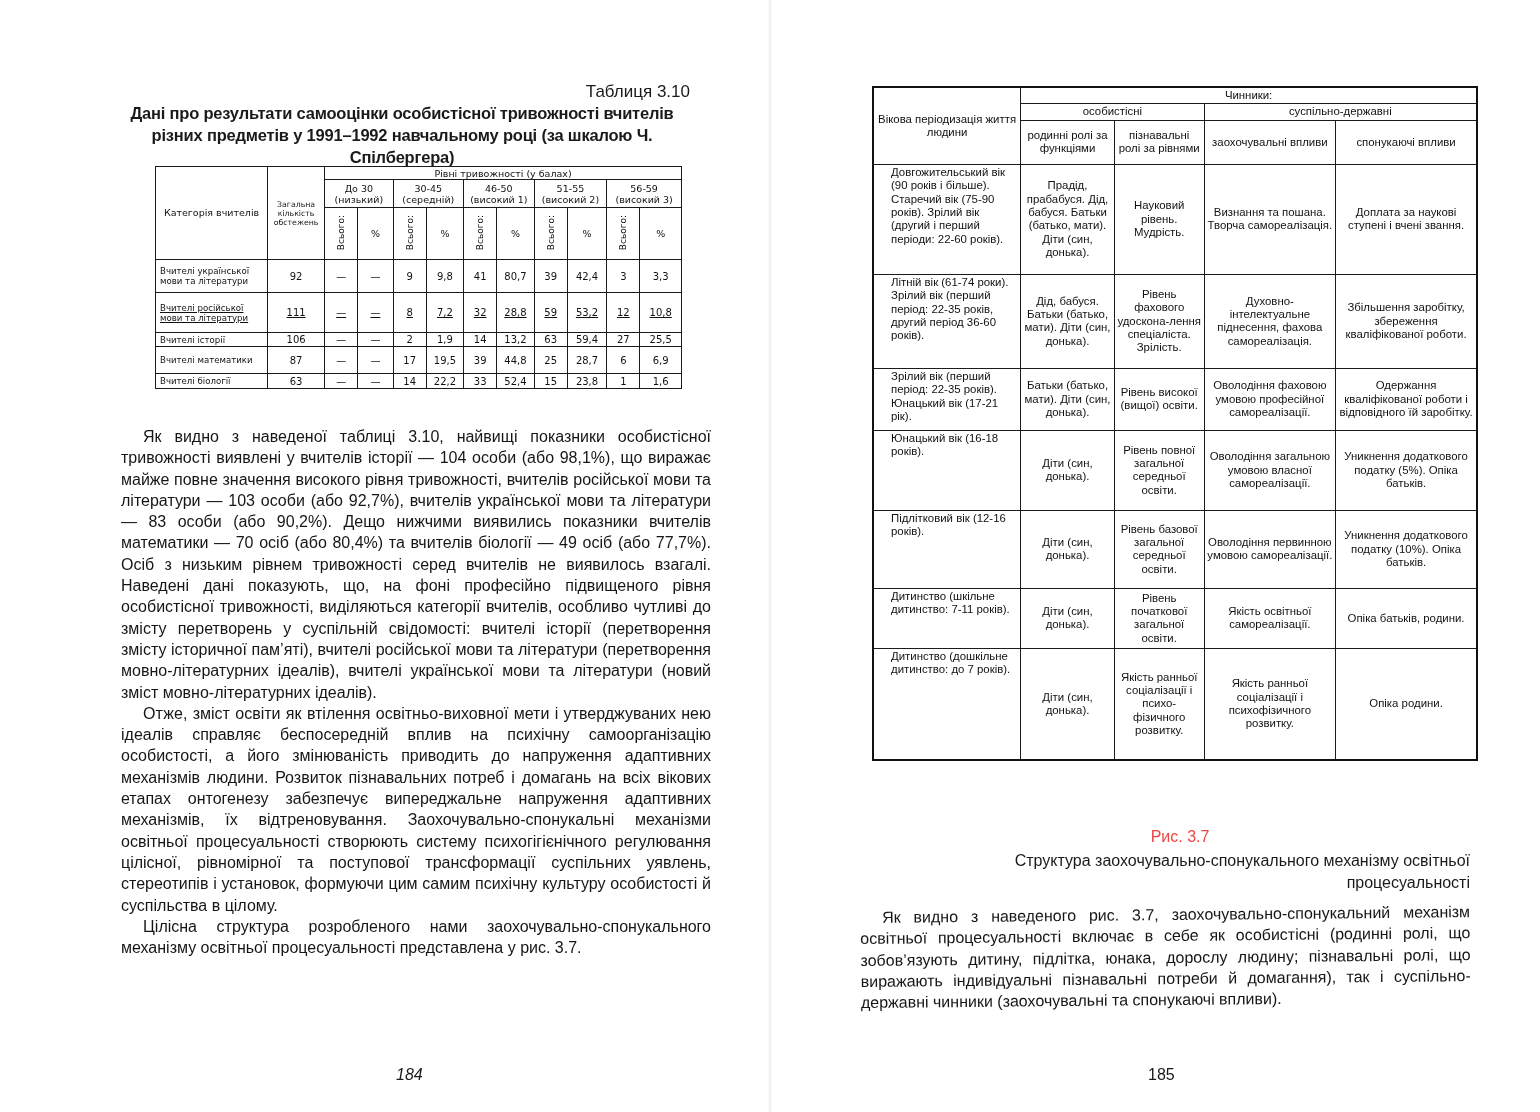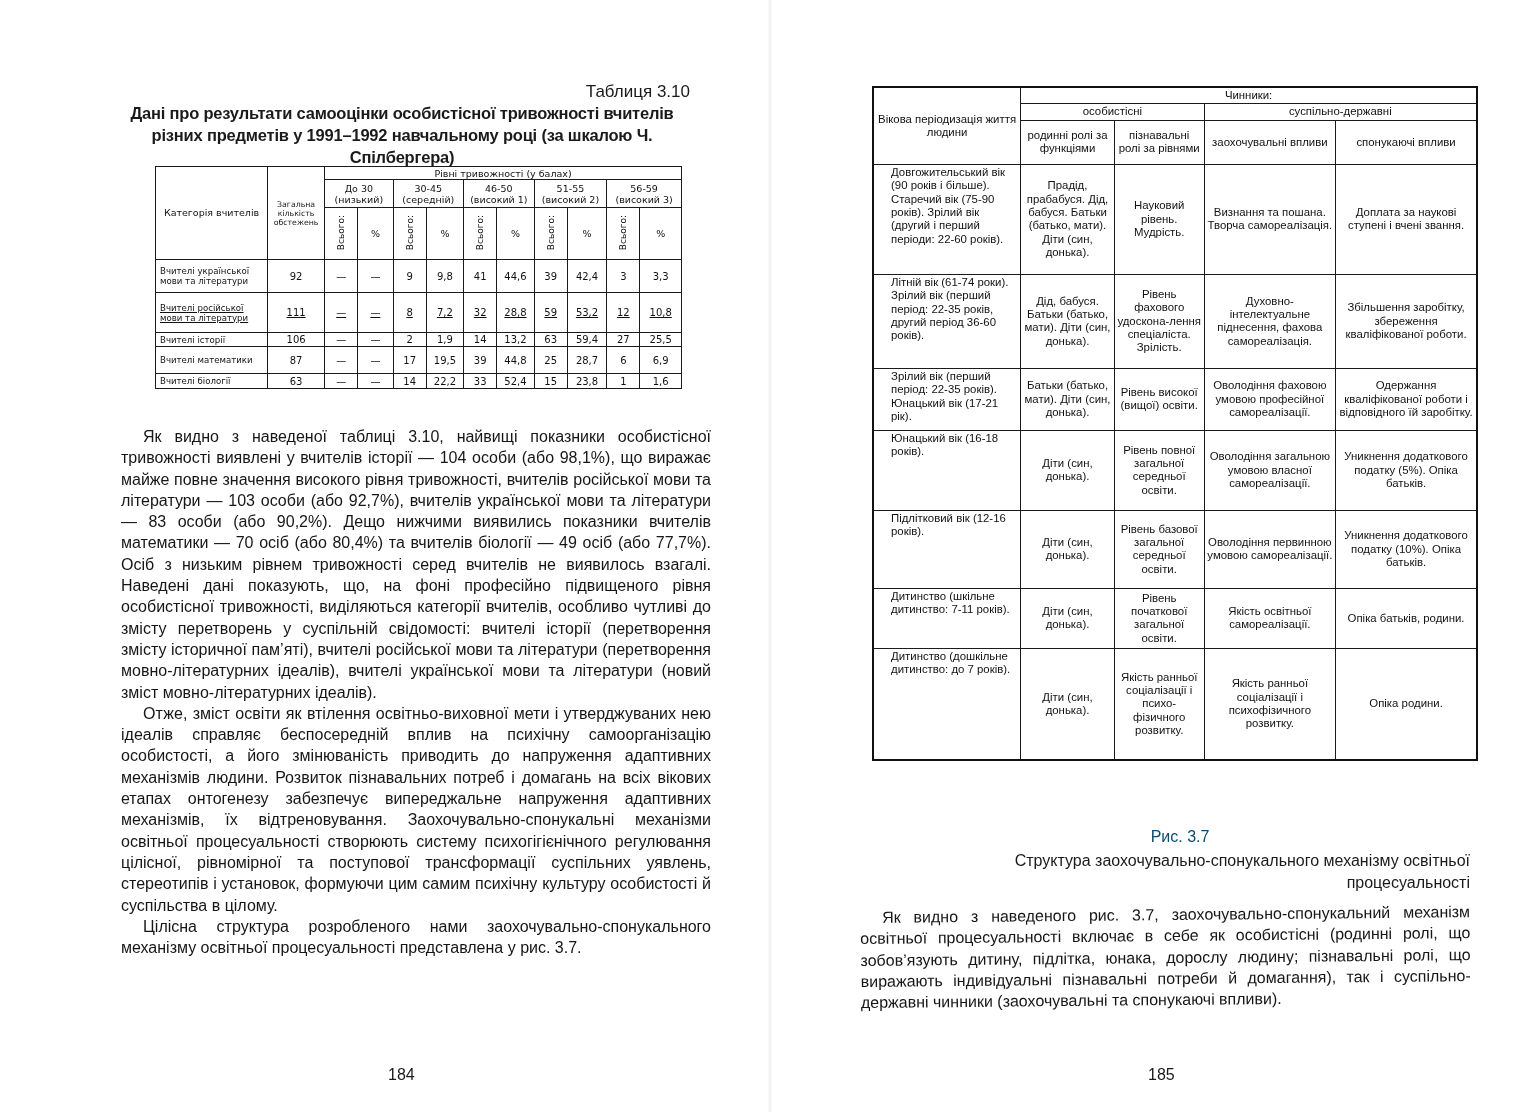--- a/index.html
+++ b/index.html
@@ -29,31 +29,31 @@
   #anxiety-table .cat { text-align: left; padding-left: 4px; font-size: 8.6px; line-height: 10px; }
   #anxiety-table .num { font-size: 10px; }
   #anxiety-table .hdr-cat { font-size: 9.5px; line-height: 12px; }
   #anxiety-table .hdr-total { font-size: 7.8px; line-height: 9px; margin-top: 20px; }
 
   .body-text { position: absolute; font-size: 16px; line-height: 21.3px; text-align: justify; color: #161616; }
   .body-text p { text-indent: 22px; }
   #left-text { left: 121px; top: 426px; width: 590px; }
 
   .page-num { position: absolute; top: 1066px; font-size: 16px; color: #1a1a1a; }
-  #page-num-left { left: 388px; }
+  #page-num-left { left: 396px; font-style: italic; }
   #page-num-right { left: 378px; }
 
   
   #factors-table { position: absolute; left: 102px; top: 86px; width: 606px;
                    font-size: 11.4px; line-height: 13.4px; color: #111; border: 2.2px solid #111; }
   #factors-table td { border: 1.5px solid #1b1b1b; text-align: center; vertical-align: middle; padding: 1px 2px; }
   #factors-table td.age { text-align: left; vertical-align: top; padding-left: 17px; }
   #factors-table .hdr { font-size: 11.4px; border-radius: 6px; }
 
-  .fig-label { position: absolute; left: 310px; top: 828px; width: 200px; text-align: center; font-size: 16px; color: #0c4a6e; }
+  .fig-label { position: absolute; left: 310px; top: 828px; width: 200px; text-align: center; font-size: 16px; color: #ef4444; }
   .fig-caption { position: absolute; left: 120px; top: 850px; width: 580px; text-align: right;
                  font-size: 16px; line-height: 22px; color: #1a1a1a; }
   #right-text { left: 90px; top: 907px; width: 610px; transform: rotate(-0.55deg); transform-origin: left top; }
 </style>
 </head>
 <body>
 
 <div class="gutter"></div>
 
 <div class="page" id="page-left">
@@ -118,21 +118,21 @@
     </thead>
     <tbody id="anxiety-body">
         <tr style="height: 33px;">
           <td class="cat">Вчителі української мови та літератури</td>
           <td class="num">92</td>
           <td class="num">—</td>
           <td class="num">—</td>
           <td class="num">9</td>
           <td class="num">9,8</td>
           <td class="num">41</td>
-          <td class="num">44,6</td>
+          <td class="num">80,7</td>
           <td class="num">39</td>
           <td class="num">42,4</td>
           <td class="num">3</td>
           <td class="num">3,3</td>
         </tr>
         <tr style="height: 40px; text-decoration: underline;">
           <td class="cat">Вчителі російської мови та літератури</td>
           <td class="num">111</td>
           <td class="num">—</td>
           <td class="num">—</td>

